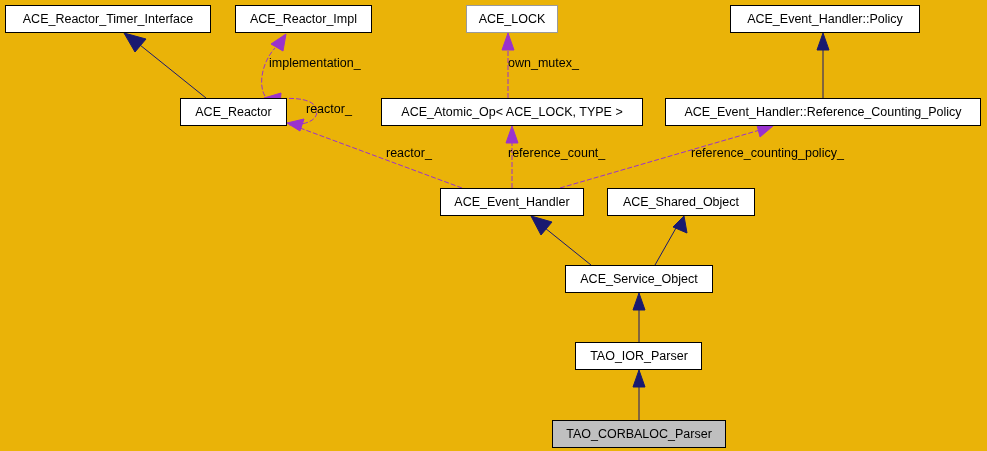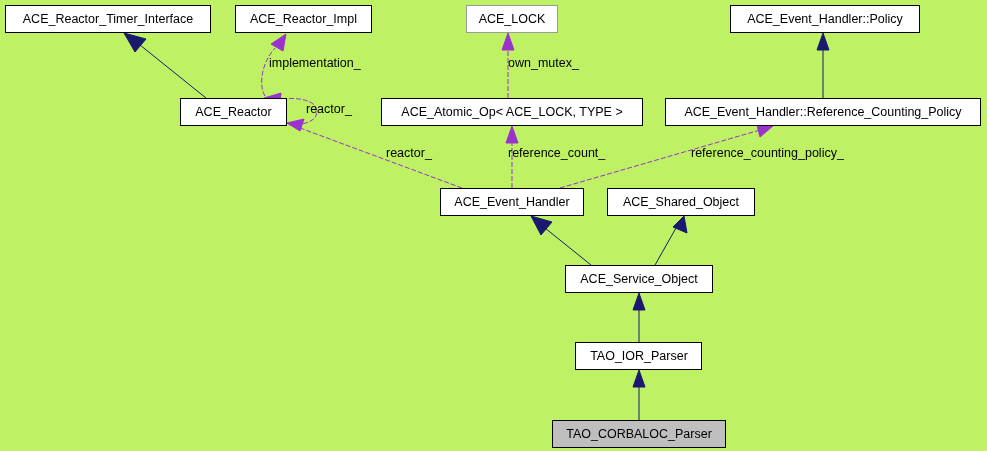--- a/index.html
+++ b/index.html
@@ -11,21 +11,21 @@
   body {
     width: 987px;
     height: 451px;
     font-family: "Liberation Sans", sans-serif;
     overflow: hidden;
   }
   #diagram-root {
     position: relative;
     width: 987px;
     height: 451px;
-    background: #bef264;
+    background: #eab308;
   }
   svg#graph {
     position: absolute;
     top: 0;
     left: 0;
     width: 987px;
     height: 451px;
     display: block;
   }
   .node-box {

